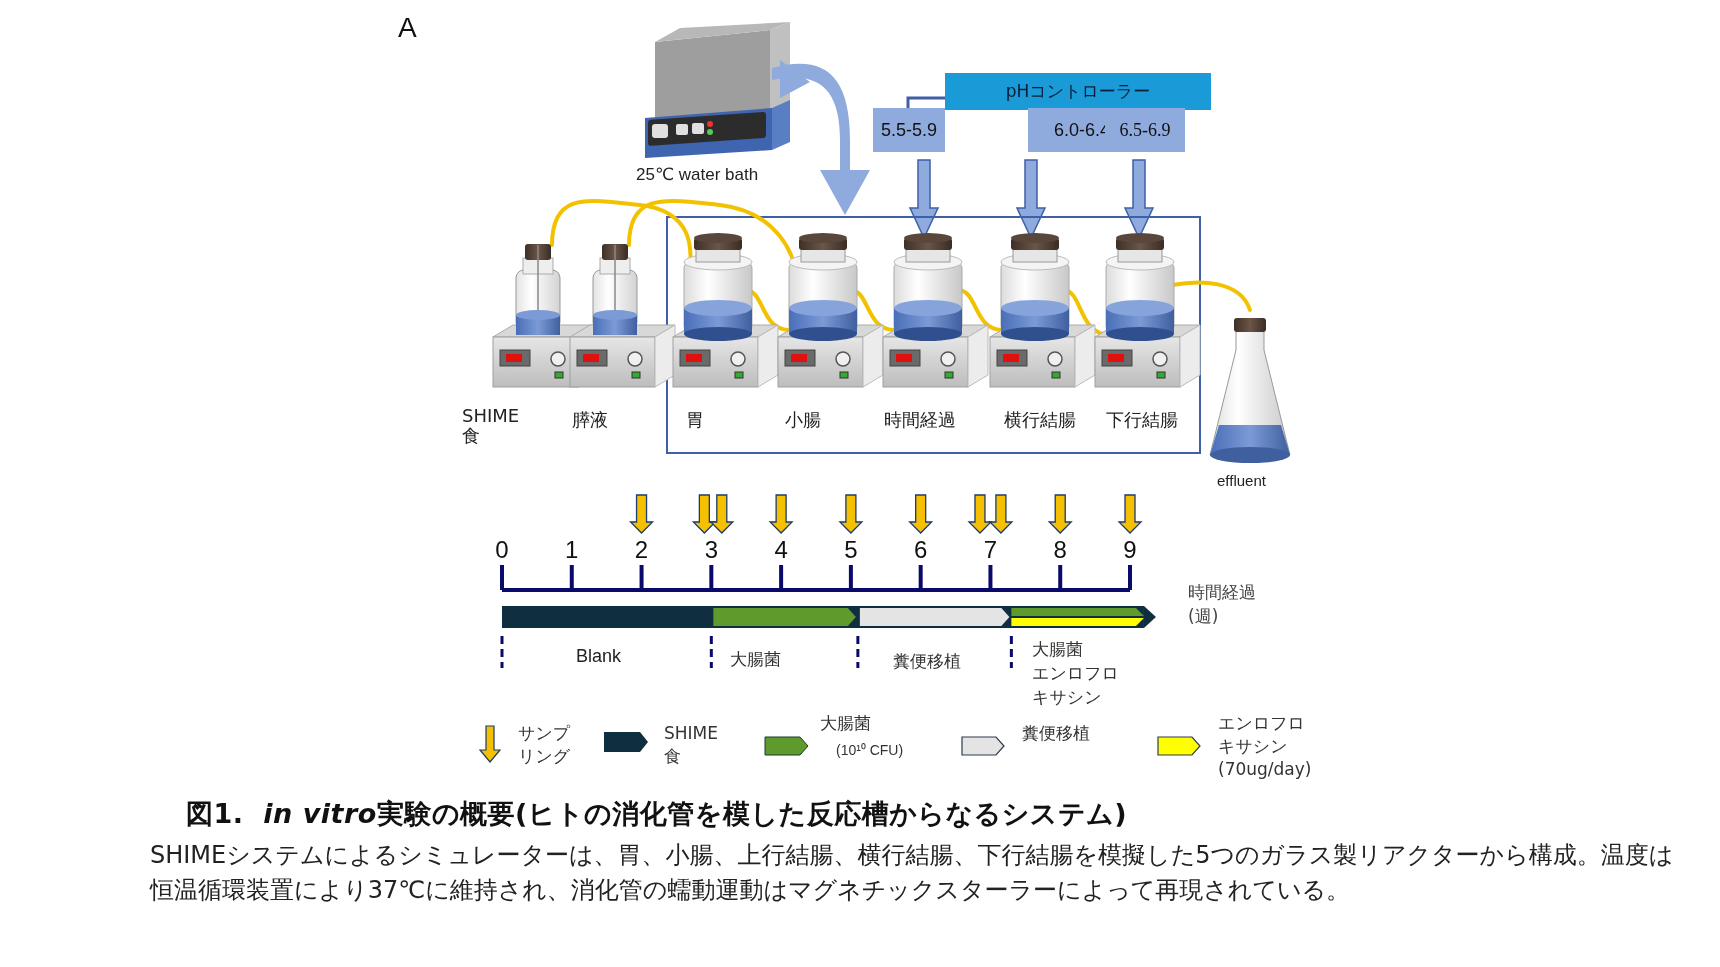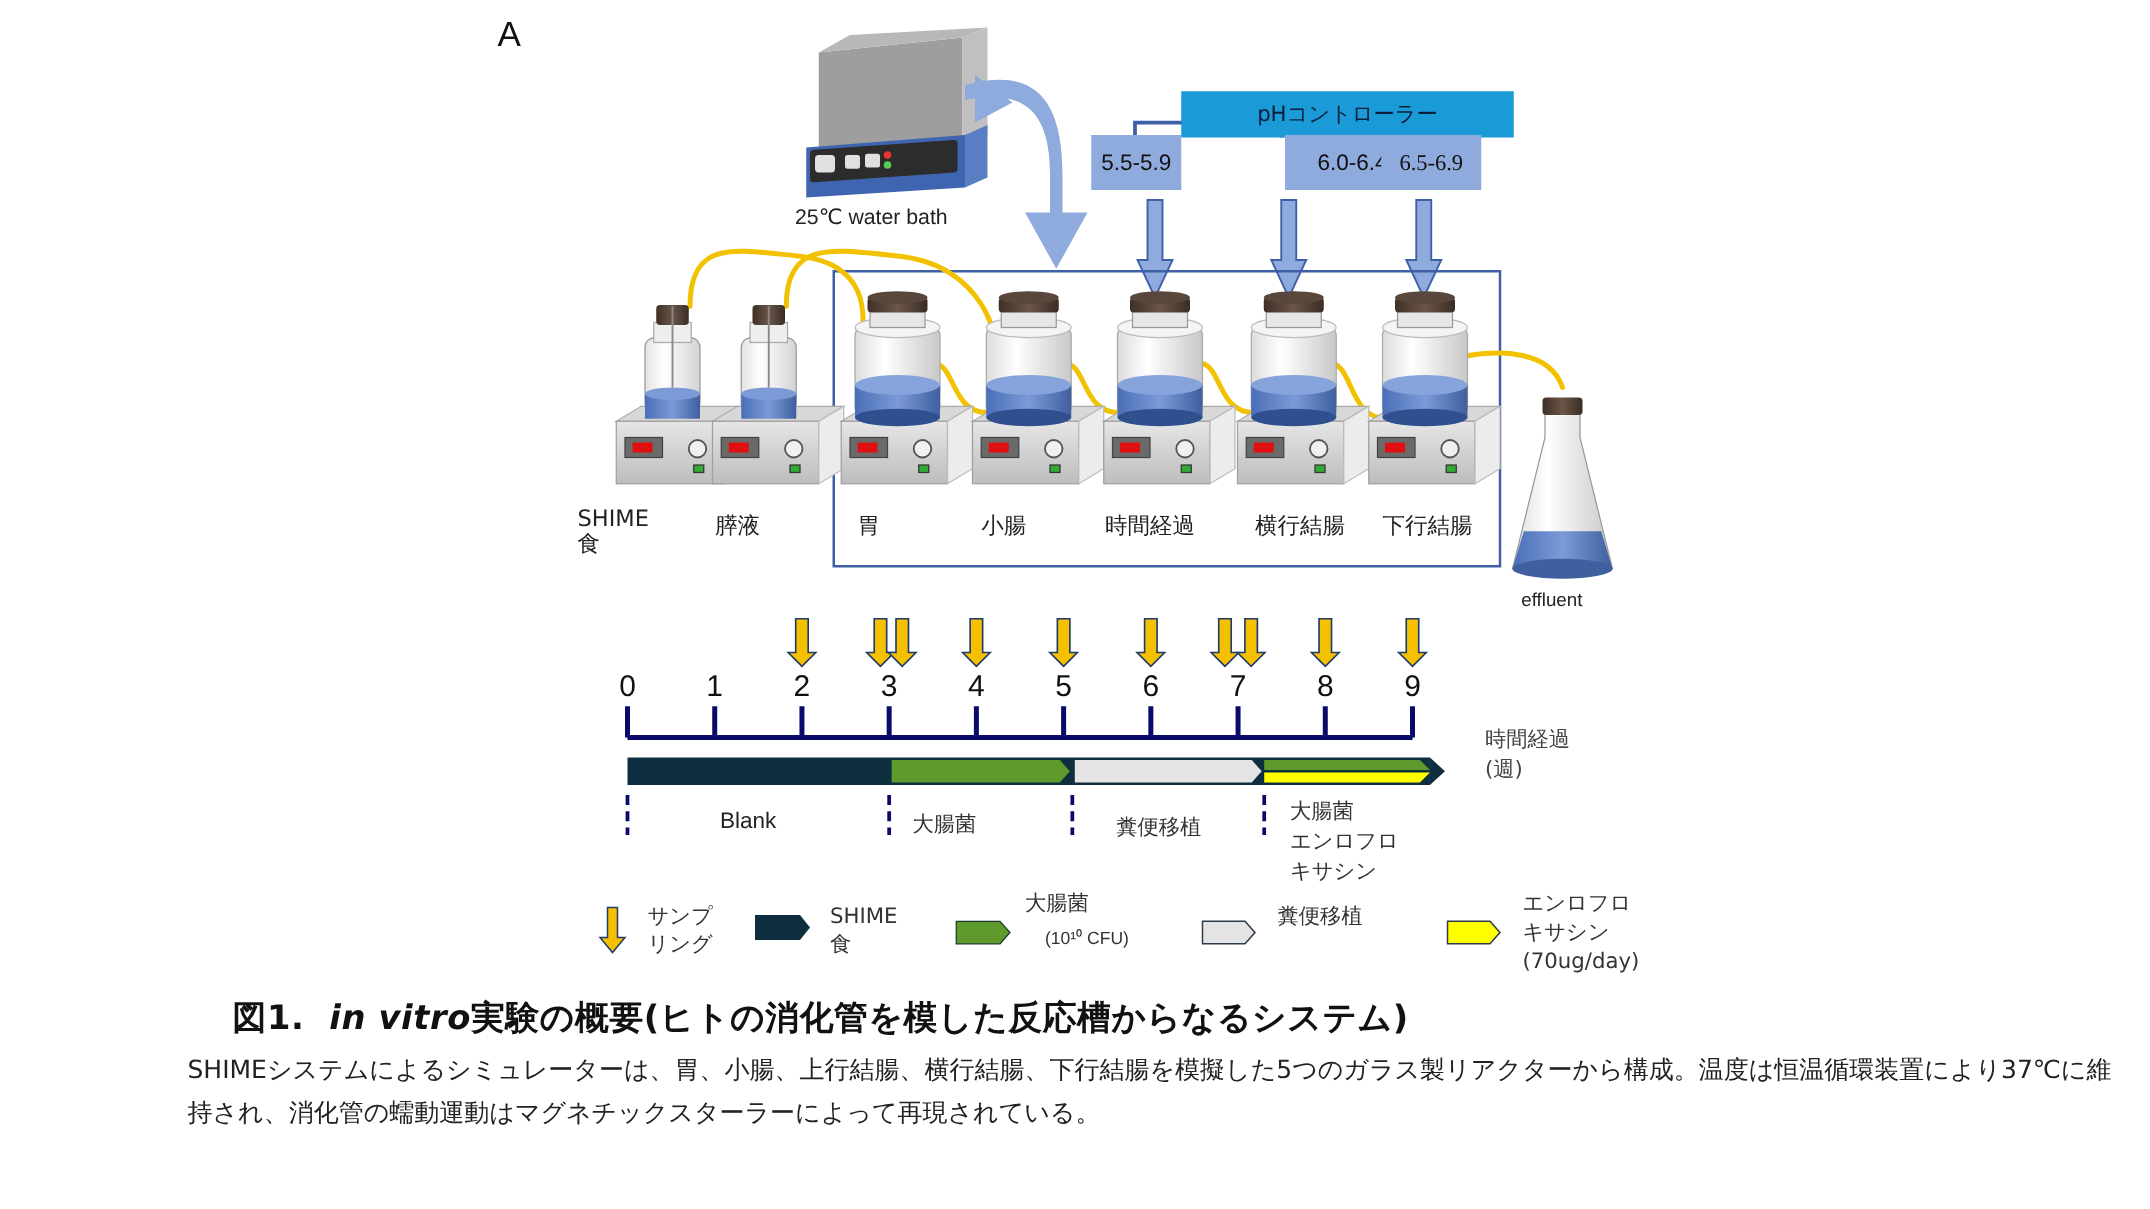--- a/index.html
+++ b/index.html
@@ -5,21 +5,21 @@
   html, body { margin:0; padding:0; background:#ffffff; }
   body { width:1720px; height:967px; position:relative; overflow:hidden; font-family:"Liberation Sans","DejaVu Sans",sans-serif; color:#111; }
   .abs { position:absolute; }
   .panel-label { left:398px; top:12px; font-size:28px; }
   .lbl { font-size:18px; color:#222; white-space:nowrap; }
   .jp { font-family:"DejaVu Sans", sans-serif; }
   .ph-box { background:#1a9ad6; color:#0b1e3a; font-size:17px; display:flex; align-items:center; justify-content:center; }
   .range-box { background:#8faadc; color:#111; font-size:18px; display:flex; align-items:center; justify-content:center; }
   .caption-title { left:150px; top:796px; font-size:27px; font-weight:bold; font-family:"DejaVu Sans", sans-serif; white-space:nowrap; letter-spacing:0.5px;margin-left:36px; }
   .caption-title i { font-style:italic; }
-  .caption-body { left:150px; top:838px; width:1540px; font-size:20px; line-height:35px; font-family:"DejaVu Sans", sans-serif; color:#222; }
+  .caption-body { left:150px; top:838px; width:1540px; font-size:24px; line-height:35px; font-family:"DejaVu Sans", sans-serif; color:#222; }
   .tick-num { font-size:24px; color:#111; transform:translateX(-50%); }
   .leg-txt { font-size:17px; color:#333; line-height:23px; white-space:nowrap; font-family:"DejaVu Sans", sans-serif; }
 </style>
 </head>
 <body>
 
 <div class="abs panel-label">A</div>
 
 <svg class="abs" style="left:0;top:0" width="1720" height="967">
   <defs>

